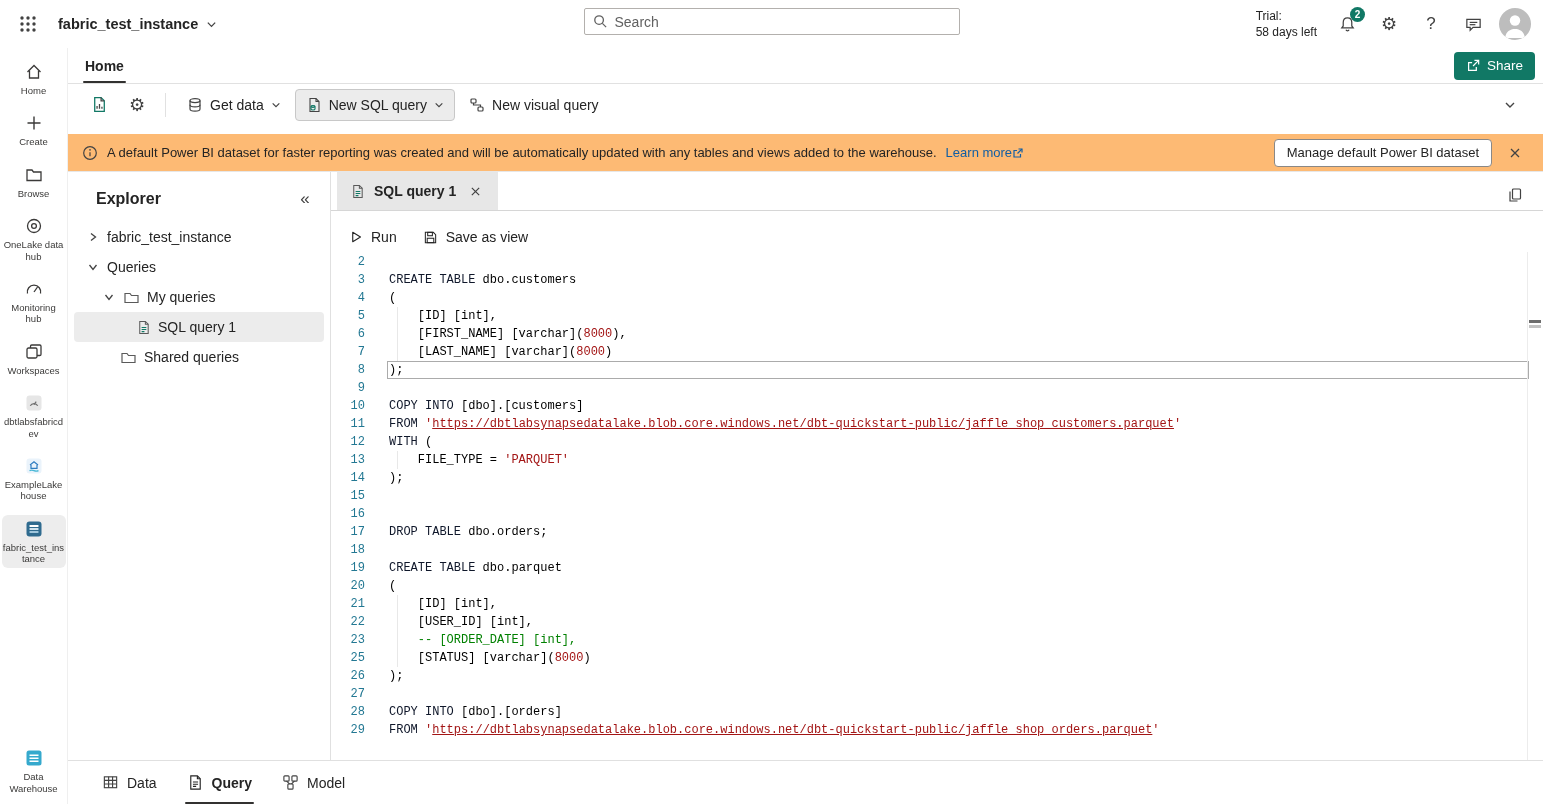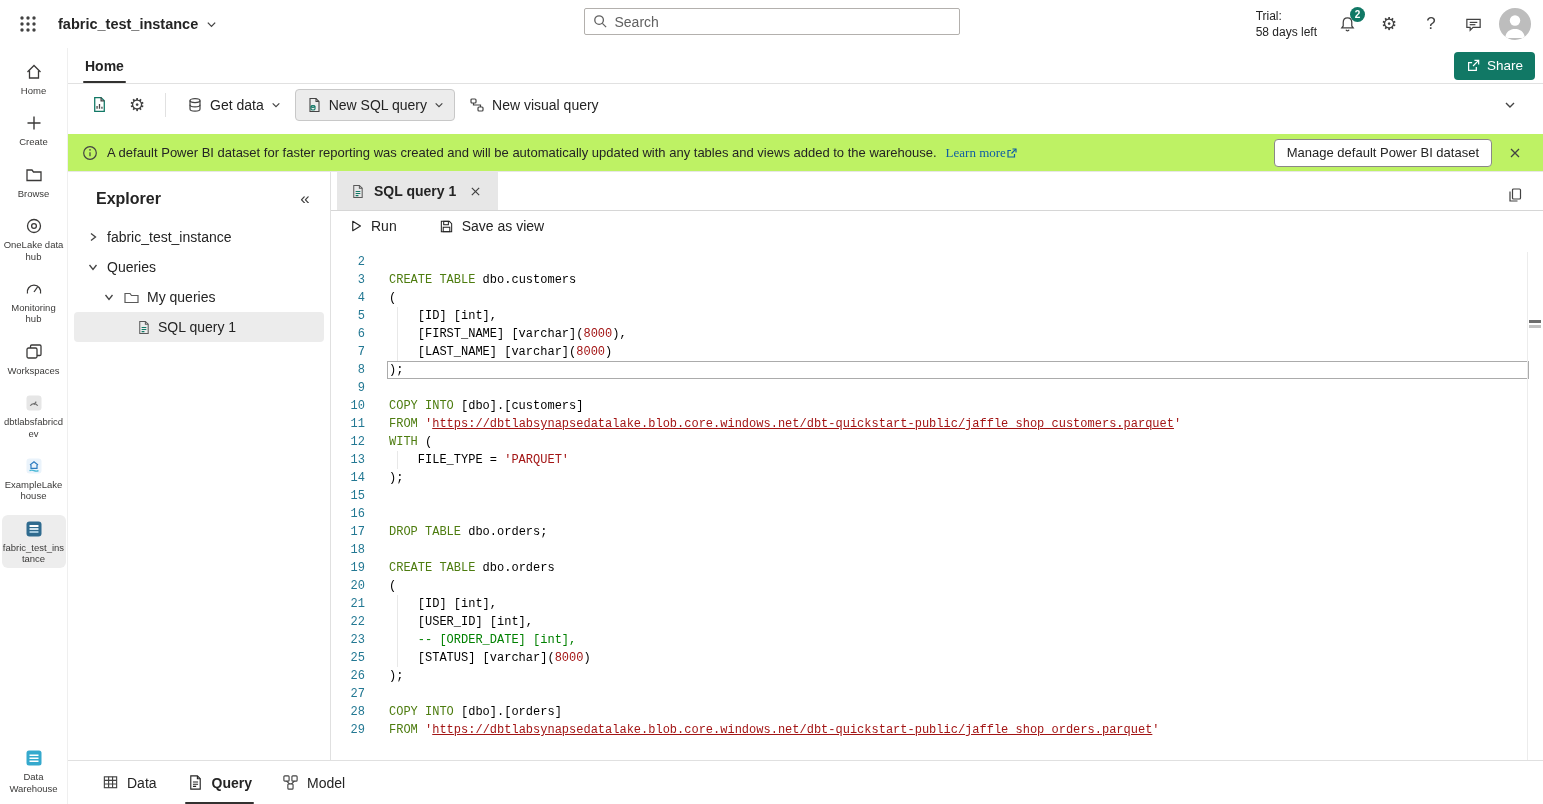--- a/index.html
+++ b/index.html
@@ -42,24 +42,24 @@
   .ribbon-tab::after { content:""; position:absolute; left:0; right:0; bottom:0; height:2.5px; background:#323130; border-radius:2px; }
   .share-btn { margin-left:auto; height:28px; background:#117865; color:#fff; border-radius:4px; display:flex; align-items:center; gap:6px; padding:0 12px; font-size:13.5px; }
 
   .cmdbar { height:41px; flex:none; display:flex; align-items:center; padding:0 14px; gap:4px; position:relative; }
   .cmd-ibtn { width:34px; height:32px; display:flex; align-items:center; justify-content:center; border-radius:4px; }
   .vdivider { width:1px; height:24px; background:#e1e1e1; margin:0 7px; }
   .cmd-btn { height:32px; display:flex; align-items:center; gap:7px; padding:0 10px; border-radius:4px; font-size:14px; }
   .cmd-btn.highlight { background:#ececec; border:1px solid #c8c8c8; }
   .collapse-ribbon { position:absolute; right:16px; }
 
-  .banner { margin-top:9px; height:38px; flex:none; background:#bef264; border-bottom:1px solid #e7e7e7;
+  .banner { margin-top:9px; height:38px; flex:none; background:#fdba74; border-bottom:1px solid #e7e7e7;
     display:flex; align-items:center; padding:0 14px; gap:9px; font-size:13px; color:#242424; }
   .banner .msg { white-space:nowrap; }
-  .learn-more { color:#115ea3; display:flex; align-items:center; cursor:pointer; white-space:nowrap;font-family:Liberation Serif, serif; }
+  .learn-more { color:#115ea3; display:flex; align-items:center; cursor:pointer; white-space:nowrap; }
   .manage-btn { margin-left:auto; height:28px; border:1px solid #8a8886; border-radius:4px; background:#fff; padding:0 12px; font-size:13px; white-space:nowrap; }
   .banner-close { width:28px; height:28px; display:flex; align-items:center; justify-content:center; border-radius:4px; }
 
   
   .workrow { flex:1; display:flex; min-height:0; }
 
   .explorer { width:263px; flex:none; border-right:1px solid #e0e0e0; background:#fff; display:flex; flex-direction:column; }
   .exp-header { display:flex; align-items:center; justify-content:space-between; padding:14px 12px 4px 28px; }
   .exp-title { font-size:16px; font-weight:700; }
   .exp-collapse { font-size:17px; color:#424242; width:26px; height:26px; border-radius:4px; display:flex; align-items:center; justify-content:center; }
@@ -71,33 +71,33 @@
   .tree-row .t-label { font-size:14px; color:#242424; white-space:nowrap; overflow:hidden; text-overflow:ellipsis; }
   .tw { width:14px; flex:none; display:flex; align-items:center; justify-content:center; }
 
   
   .main { flex:1; display:flex; flex-direction:column; min-width:0; position:relative; }
   .tabbar { height:39px; flex:none; border-bottom:1px solid #d6d6d6; display:flex; align-items:stretch; position:relative; }
   .qtab { display:flex; align-items:center; gap:9px; padding:0 13px; margin-left:6px; background:#e7e7e7; font-weight:700; font-size:14px; cursor:pointer; }
   .qtab .tab-close { width:20px; height:20px; display:flex; align-items:center; justify-content:center; border-radius:3px; }
   .tab-copy { position:absolute; right:12px; top:7px; }
 
-  .runbar { height:41px; flex:none; display:flex; align-items:flex-start; padding:0 8px; gap:22px; }
+  .runbar { height:41px; flex:none; display:flex; align-items:flex-end; padding:0 8px; gap:6px; }
   .run-btn, .save-btn { display:flex; align-items:center; gap:8px; height:30px; padding:0 10px; border-radius:4px; font-size:14px; }
 
   .editor { flex:1; position:relative; overflow:hidden; background:#fff; padding-top:1px;
     font-family:"Liberation Mono","DejaVu Sans Mono",monospace; font-size:12px; }
   .editor::after { content:""; position:absolute; right:15px; top:0; bottom:0; width:1px; background:#ececec; }
   .code-line { display:flex; height:18px; line-height:18px; position:relative; white-space:pre; }
   .ln { width:34px; text-align:right; color:#237893; flex:none; }
   .codetext { padding-left:24px; }
   .code-line.guide::before { content:""; position:absolute; left:66px; top:0; bottom:0; width:1px; background:#e8e8e8; }
   .code-line.current::after { content:""; position:absolute; left:56px; right:14px; top:0; bottom:0; border:1px solid #ababab; pointer-events:none; }
   .t-p { color:#000; }
-  .t-k { color:#4d7c0f; }
+  .t-k { color:#0f172a; }
   .t-s { color:#a31515; }
   .t-u { color:#a31515; text-decoration:underline; }
   .t-c { color:#008000; }
   .t-n { color:#a31515; }
   .ruler-mark { position:absolute; right:2px; top:68px; width:12px; height:3px; background:#6d6d6d; }
   .ruler-mark2 { position:absolute; right:2px; top:73px; width:12px; height:3px; background:#c2c2c2; }
 
   
   .bottombar { height:44px; flex:none; border-top:1px solid #e0e0e0; display:flex; align-items:stretch; padding-left:26px; gap:14px; background:#fff; }
   .bb-item { display:flex; align-items:center; gap:8px; padding:0 8px; font-size:14px; color:#242424; position:relative; cursor:pointer; }
@@ -431,20 +431,28 @@
         </div>
         <div class="tree-row selected" style="padding-left:62px">
           <span>
             <svg width="15" height="15" viewBox="0 0 16 16" fill="none" stroke="#5a5a5a" stroke-width="1.1">
               <path d="M4 1.5 H10 L13 4.5 V14.5 H4 Z"></path>
                 <path d="M10 1.5 V4.5 H13"></path>
               <path d="M6 8 H11 M6 10.2 H11 M6 12.4 H9" stroke="#117865"></path>
             </svg>
           </span>
           <span class="t-label">SQL query 1</span>
+        </div>
+        <div class="tree-row" style="padding-left:46px">
+          <span>
+            <svg width="17" height="17" viewBox="0 0 17 17" fill="none" stroke="#5a5a5a" stroke-width="1.2">
+                <path d="M2 4.5 H7 L8.5 6.5 H15 V13.5 H2 Z"></path>
+              </svg>
+          </span>
+          <span class="t-label">Shared queries</span>
         </div>
       </div>
     </aside>
 
     <main class="main">
       <div class="tabbar">
         <div class="qtab">
           <span>
             <svg width="15" height="15" viewBox="0 0 16 16" fill="none" stroke="#5a5a5a" stroke-width="1.1">
               <path d="M4 1.5 H10 L13 4.5 V14.5 H4 Z"></path>
@@ -504,21 +512,21 @@
             <div class="code-line"><span class="ln">9</span><span class="codetext"></span></div>
             <div class="code-line"><span class="ln">10</span><span class="codetext"><span class="t-k">COPY INTO</span><span class="t-p"> [dbo].[customers]</span></span></div>
             <div class="code-line"><span class="ln">11</span><span class="codetext"><span class="t-k">FROM</span><span class="t-p"> </span><span class="t-s">'</span><span class="t-u">https://dbtlabsynapsedatalake.blob.core.windows.net/dbt-quickstart-public/jaffle_shop_customers.parquet</span><span class="t-s">'</span></span></div>
             <div class="code-line"><span class="ln">12</span><span class="codetext"><span class="t-k">WITH</span><span class="t-p"> (</span></span></div>
             <div class="code-line guide"><span class="ln">13</span><span class="codetext"><span class="t-p">    FILE_TYPE = </span><span class="t-s">'PARQUET'</span></span></div>
             <div class="code-line"><span class="ln">14</span><span class="codetext"><span class="t-p">);</span></span></div>
             <div class="code-line"><span class="ln">15</span><span class="codetext"></span></div>
             <div class="code-line"><span class="ln">16</span><span class="codetext"></span></div>
             <div class="code-line"><span class="ln">17</span><span class="codetext"><span class="t-k">DROP TABLE</span><span class="t-p"> dbo.orders;</span></span></div>
             <div class="code-line"><span class="ln">18</span><span class="codetext"></span></div>
-            <div class="code-line"><span class="ln">19</span><span class="codetext"><span class="t-k">CREATE TABLE</span><span class="t-p"> dbo.orders</span></span></div>
+            <div class="code-line"><span class="ln">19</span><span class="codetext"><span class="t-k">CREATE TABLE</span><span class="t-p"> dbo.parquet</span></span></div>
             <div class="code-line"><span class="ln">20</span><span class="codetext"><span class="t-p">(</span></span></div>
             <div class="code-line guide"><span class="ln">21</span><span class="codetext"><span class="t-p">    [ID] [int],</span></span></div>
             <div class="code-line guide"><span class="ln">22</span><span class="codetext"><span class="t-p">    [USER_ID] [int],</span></span></div>
             <div class="code-line guide"><span class="ln">23</span><span class="codetext"><span class="t-c">    -- [ORDER_DATE] [int],</span></span></div>
             <div class="code-line guide"><span class="ln">25</span><span class="codetext"><span class="t-p">    [STATUS] [varchar](</span><span class="t-n">8000</span><span class="t-p">)</span></span></div>
             <div class="code-line"><span class="ln">26</span><span class="codetext"><span class="t-p">);</span></span></div>
             <div class="code-line"><span class="ln">27</span><span class="codetext"></span></div>
             <div class="code-line"><span class="ln">28</span><span class="codetext"><span class="t-k">COPY INTO</span><span class="t-p"> [dbo].[orders]</span></span></div>
             <div class="code-line"><span class="ln">29</span><span class="codetext"><span class="t-k">FROM</span><span class="t-p"> </span><span class="t-s">'</span><span class="t-u">https://dbtlabsynapsedatalake.blob.core.windows.net/dbt-quickstart-public/jaffle_shop_orders.parquet</span><span class="t-s">'</span></span></div>
           </div>

